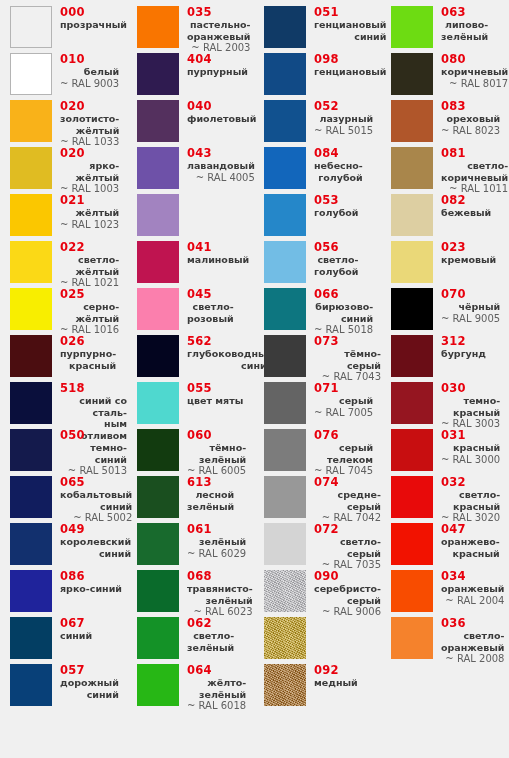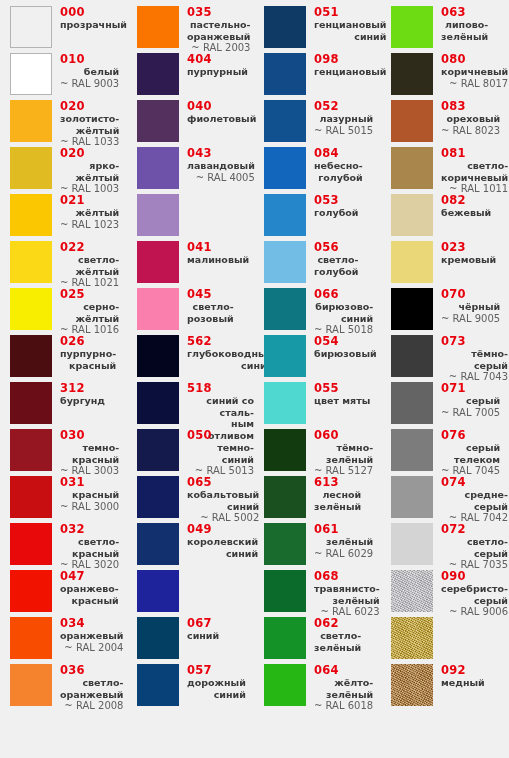--- a/index.html
+++ b/index.html
@@ -313,27 +313,20 @@
     </div>
     <div class="cell">
       <div class="swatch" style="background-color: rgb(3, 5, 31);"></div>
       <div class="info">
         <div class="code">562</div>
         <div class="cname">глубоководный
 синий</div>
       </div>
     </div>
     <div class="cell">
-      <div class="swatch" style="background-color: rgb(23, 154, 165);"></div>
-      <div class="info">
-        <div class="code">054</div>
-        <div class="cname">бирюзовый</div>
-      </div>
-    </div>
-    <div class="cell">
       <div class="swatch" style="background-color: rgb(59, 59, 59);"></div>
       <div class="info">
         <div class="code">073</div>
         <div class="cname">тёмно-серый</div>
         <div class="ral">~ RAL 7043</div>
       </div>
     </div>
     <div class="cell">
       <div class="swatch" style="background-color: rgb(106, 13, 22);"></div>
       <div class="info">
@@ -380,21 +373,21 @@
         <div class="cname">темно-синий</div>
         <div class="ral">~ RAL 5013</div>
       </div>
     </div>
     <div class="cell">
       <div class="swatch" style="background-color: rgb(18, 59, 15);"></div>
       <div class="info">
         <div class="code">060</div>
         <div class="cname">тёмно-
 зелёный</div>
-        <div class="ral">~ RAL 5127</div>
+        <div class="ral">~ RAL 6005</div>
       </div>
     </div>
     <div class="cell">
       <div class="swatch" style="background-color: rgb(124, 124, 124);"></div>
       <div class="info">
         <div class="code">076</div>
         <div class="cname">серый
 телеком</div>
         <div class="ral">~ RAL 7045</div>
       </div>
@@ -468,20 +461,24 @@
     <div class="cell">
       <div class="swatch" style="background-color: rgb(242, 18, 0);"></div>
       <div class="info">
         <div class="code">047</div>
         <div class="cname">оранжево-
 красный</div>
       </div>
     </div>
     <div class="cell">
       <div class="swatch" style="background-color: rgb(31, 35, 155);"></div>
+      <div class="info">
+        <div class="code">086</div>
+        <div class="cname">ярко-синий</div>
+      </div>
     </div>
     <div class="cell">
       <div class="swatch" style="background-color: rgb(10, 107, 43);"></div>
       <div class="info">
         <div class="code">068</div>
         <div class="cname">травянисто-
 зелёный</div>
         <div class="ral">~ RAL 6023</div>
       </div>
     </div>

